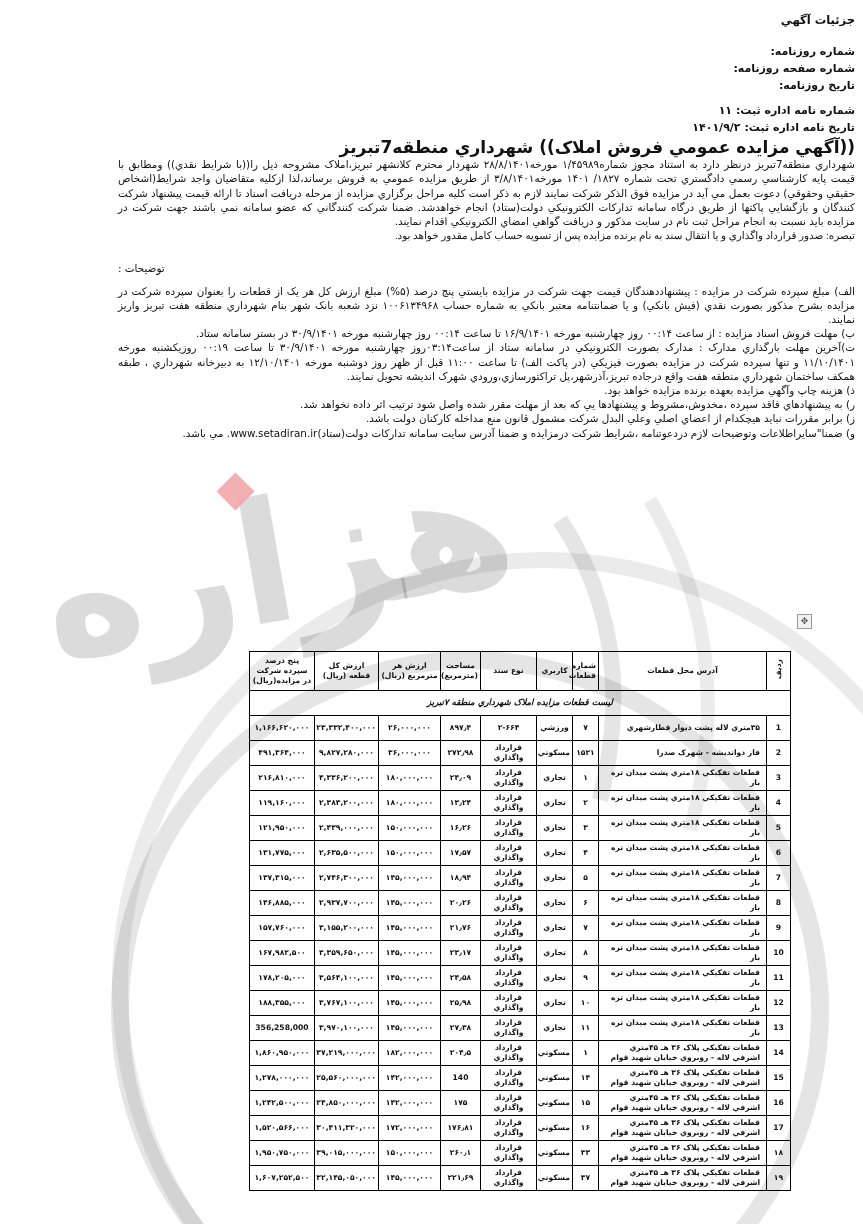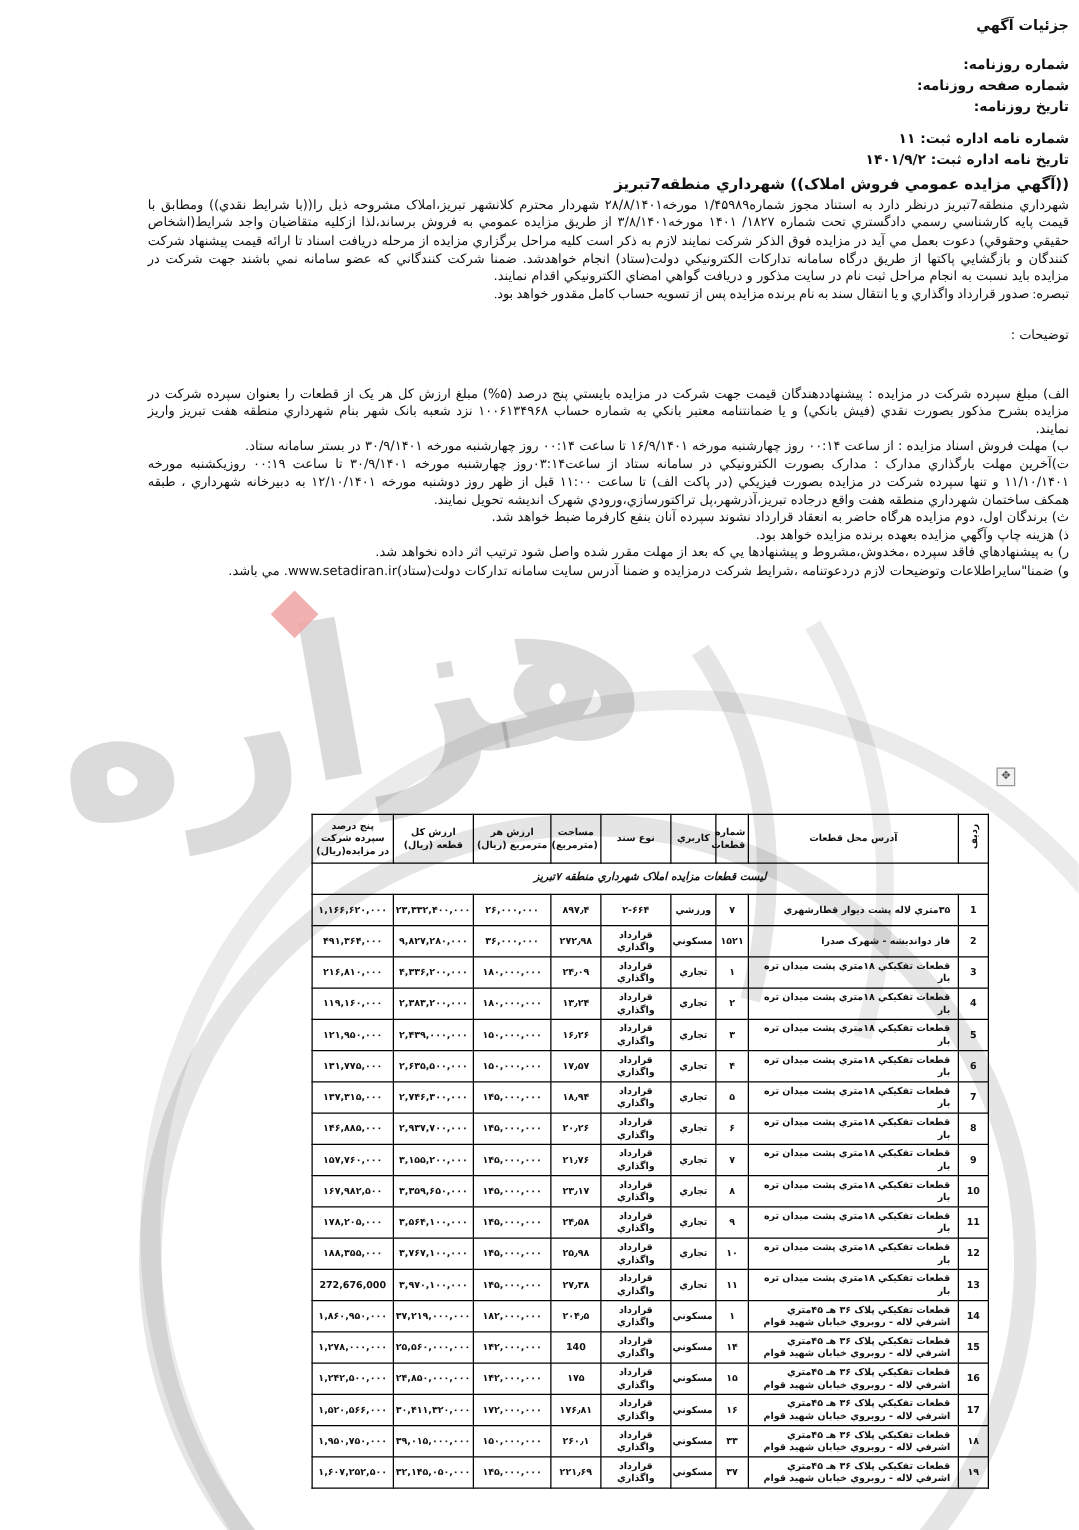--- a/index.html
+++ b/index.html
@@ -22,24 +22,24 @@
   }
   .wm-svg{position:absolute;inset:0;}
   
   .meta{position:absolute;top:12px;right:8px;left:8px;z-index:2;font-size:11px;font-weight:bold;line-height:17px;text-align:right;}
   .meta .sec-title{margin-bottom:14px;font-size:11.5px;}
   .meta .grp{margin-top:8px;}
   .meta .row{white-space:nowrap;}
   .meta .val{font-weight:bold;}
   
   .content{position:absolute;top:140px;right:8px;left:118px;z-index:2;font-size:10.4px;line-height:14.2px;text-align:justify;}
-  .content .title{font-size:12px;font-weight:bold;margin:0 0 3px 0;text-align:right;}
+  .content .title{font-size:17px;font-weight:bold;margin:0 0 3px 0;text-align:right;}
   .content p{margin:0;}
   .content .note{margin-top:1px;font-family:Liberation Serif, serif;}
-  .content .heading{margin-top:18px;margin-bottom:32px;text-align:right;}
+  .content .heading{margin-top:18px;margin-bottom:8px;text-align:left;}
   .content .sig{margin-top:22px;text-align:right;}
   
   .tbl-wrap{position:absolute;top:651px;right:72px;width:541px;z-index:2;}
   table.plots{border-collapse:collapse;width:100%;background:transparent;table-layout:fixed;}
   table.plots th,table.plots td{
     border:1px solid #000;padding:1px 2px;font-size:7.6px;line-height:1.3;
     text-align:center;vertical-align:middle;background:transparent;font-weight:600;
   }
   table.plots .tbl-title td{font-weight:bold;font-size:8.6px;height:17px;font-style:italic;}
   table.plots thead th{font-weight:bold;height:36px;font-size:7.6px;}
@@ -92,23 +92,23 @@
   <div class="content">
     <h1 class="title">((آگهي مزايده عمومي فروش املاک)) شهرداري منطقه7تبريز</h1>
     <p>شهرداري منطقه7تبريز درنظر دارد به استناد مجوز شماره۱/۴۵۹۸۹ مورخه۲۸/۸/۱۴۰۱ شهردار محترم کلانشهر تبريز،املاک مشروحه ذيل را((با شرايط نقدي)) ومطابق با قيمت پايه کارشناسي رسمي دادگستري تحت شماره ۱۸۲۷/ ۱۴۰۱ مورخه۳/۸/۱۴۰۱ از طريق مزايده عمومي به فروش برساند،لذا ازکليه متقاضيان واجد شرايط(اشخاص حقيقي وحقوقي) دعوت بعمل مي آيد در مزايده فوق الذکر شرکت نمايند لازم به ذکر است کليه مراحل برگزاري مزايده از مرحله دريافت اسناد تا ارائه قيمت پيشنهاد شرکت کنندگان و بازگشايي پاکتها از طريق درگاه سامانه تدارکات الکترونيکي دولت(ستاد) انجام خواهدشد. ضمنا شرکت کنندگاني که عضو سامانه نمي باشند جهت شرکت در مزايده بايد نسبت به انجام مراحل ثبت نام در سايت مذکور و دريافت گواهي امضاي الکترونيکي اقدام نمايند.</p>
     <p class="note">تبصره: صدور قرارداد واگذاري و يا انتقال سند به نام برنده مزايده پس از تسويه حساب کامل مقدور خواهد بود.</p>
     <p class="heading">توضيحات :</p>
     <div id="notice-items">
 
     <p class="item">الف) مبلغ سپرده شرکت در مزايده : پيشنهاددهندگان قيمت جهت شرکت در مزايده بايستي پنج درصد (۵%) مبلغ ارزش کل هر يک از قطعات را بعنوان سپرده شرکت در مزايده بشرح مذکور بصورت نقدي (فيش بانکي) و يا ضمانتنامه معتبر بانکي به شماره حساب ۱۰۰۶۱۳۴۹۶۸ نزد شعبه بانک شهر بنام شهرداري منطقه هفت تبريز واريز نمايند.</p>
         <p class="item">ب) مهلت فروش اسناد مزايده : از ساعت ۰۰:۱۴ روز چهارشنبه مورخه ۱۶/۹/۱۴۰۱ تا ساعت ۰۰:۱۴ روز چهارشنبه مورخه ۳۰/۹/۱۴۰۱ در بستر سامانه ستاد.</p>
         <p class="item">ت)آخرين مهلت بارگذاري مدارک : مدارک بصورت الکترونيکي در سامانه ستاد از ساعت۰۳:۱۴روز چهارشنبه مورخه ۳۰/۹/۱۴۰۱ تا ساعت ۰۰:۱۹ روزيکشنبه مورخه ۱۱/۱۰/۱۴۰۱ و تنها سپرده شرکت در مزايده بصورت فيزيکي (در پاکت الف) تا ساعت ۱۱:۰۰ قبل از ظهر روز دوشنبه مورخه ۱۲/۱۰/۱۴۰۱ به دبيرخانه شهرداري ، طبقه همکف ساختمان شهرداري منطقه هفت واقع درجاده تبريز،آذرشهر،پل تراکتورسازي،ورودي شهرک انديشه تحويل نمايند.</p>
-        <p class="item">ث) برندگان اول، دوم مزايده هرگاه حاضر به انعقاد قرارداد نشوند سپرده آنان بنفع کارفرما ضبط خواهد شد.</p>
         <p class="item">ذ) هزينه چاپ وآگهي مزايده بعهده برنده مزايده خواهد بود.</p>
         <p class="item">ر) به پيشنهادهاي فاقد سپرده ،مخدوش،مشروط و پيشنهادها يي که بعد از مهلت مقرر شده واصل شود ترتيب اثر داده نخواهد شد.</p>
+        <p class="item">ز) برابر مقررات نبايد هيچکدام از اعضاي اصلي وعلي البدل شرکت مشمول قانون منع مداخله کارکنان دولت باشد.</p>
         <p class="item">و) ضمنا"سايراطلاعات وتوضيحات لازم دردعوتنامه ،شرايط شرکت درمزايده و ضمنا آدرس سايت سامانه تدارکات دولت(ستاد)www.setadiran.ir. مي باشد.</p>
       </div>
   </div>
 
   <div class="move-handle">✥</div>
 
   <div class="tbl-wrap">
     <table class="plots">
       <colgroup>
         <col class="c-radif">
@@ -275,21 +275,21 @@
         </tr>
           <tr>
           <td>13</td>
           <td class="addr">قطعات تفکيکي ۱۸متري پشت ميدان تره بار</td>
           <td>۱۱</td>
           <td>تجاري</td>
           <td>قرارداد واگذاري</td>
           <td>۲۷٫۳۸</td>
           <td>۱۴۵,۰۰۰,۰۰۰</td>
           <td>۳,۹۷۰,۱۰۰,۰۰۰</td>
-          <td>272,676,000</td>
+          <td>356,258,000</td>
         </tr>
           <tr>
           <td>14</td>
           <td class="addr">قطعات تفکيکي پلاک ۳۶ هـ ۴۵متري اشرفي لاله - روبروي خيابان شهيد قوام</td>
           <td>۱</td>
           <td>مسکوني</td>
           <td>قرارداد واگذاري</td>
           <td>۲۰۴٫۵</td>
           <td>۱۸۲,۰۰۰,۰۰۰</td>
           <td>۳۷,۲۱۹,۰۰۰,۰۰۰</td>

